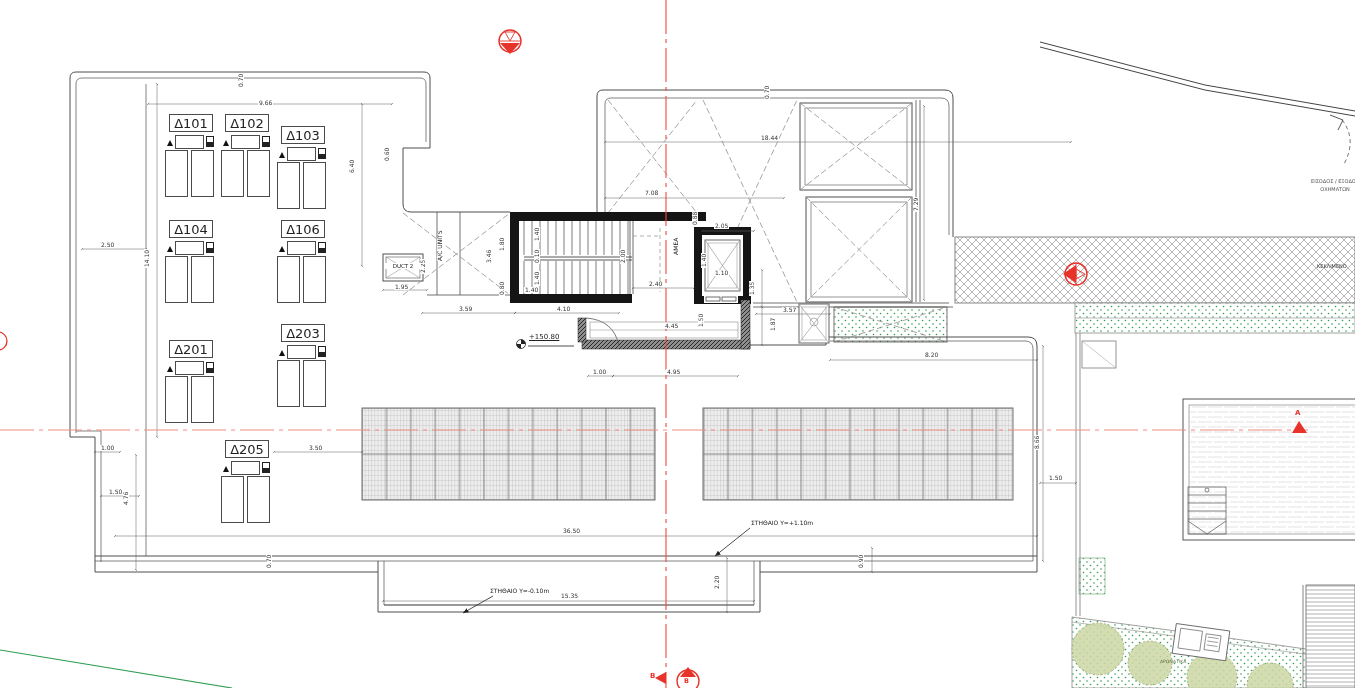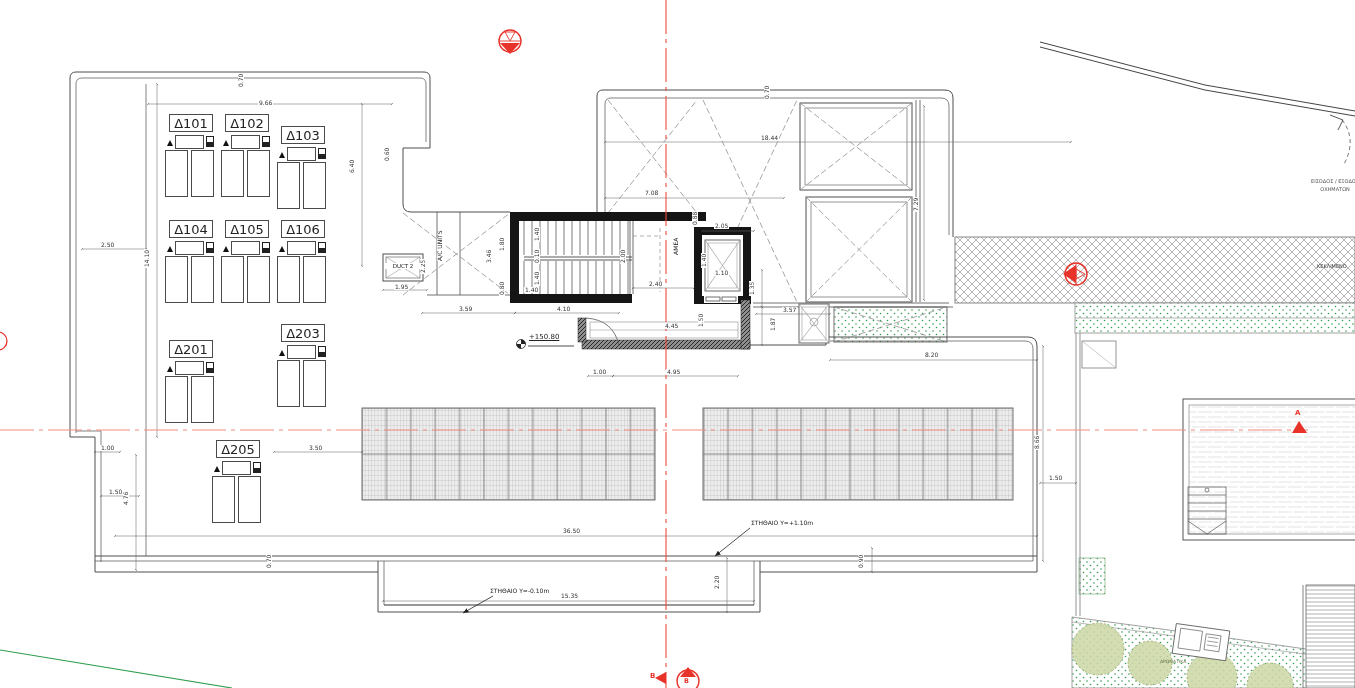--- a/index.html
+++ b/index.html
@@ -379,32 +379,20 @@
         <div class="fan">
           <span class="tri"></span>
           <span class="fanbox"></span>
           <span class="sq"></span>
         </div>
         <div class="units">
           <div class="u"></div>
           <div class="u"></div>
         </div>
       </div>
-      <div class="ac" style="left: 221px; top: 220px;">
-        <div class="lbl">Δ105</div>
-        <div class="fan">
-          <span class="tri"></span>
-          <span class="fanbox"></span>
-          <span class="sq"></span>
-        </div>
-        <div class="units">
-          <div class="u"></div>
-          <div class="u"></div>
-        </div>
-      </div>
       <div class="ac" style="left: 277px; top: 220px;">
         <div class="lbl">Δ106</div>
         <div class="fan">
           <span class="tri"></span>
           <span class="fanbox"></span>
           <span class="sq"></span>
         </div>
         <div class="units">
           <div class="u"></div>
           <div class="u"></div>
@@ -427,21 +415,21 @@
         <div class="fan">
           <span class="tri"></span>
           <span class="fanbox"></span>
           <span class="sq"></span>
         </div>
         <div class="units">
           <div class="u"></div>
           <div class="u"></div>
         </div>
       </div>
-      <div class="ac" style="left: 212px; top: 440px;">
+      <div class="ac" style="left: 221px; top: 440px;">
         <div class="lbl">Δ205</div>
         <div class="fan">
           <span class="tri"></span>
           <span class="fanbox"></span>
           <span class="sq"></span>
         </div>
         <div class="units">
           <div class="u"></div>
           <div class="u"></div>
         </div>

